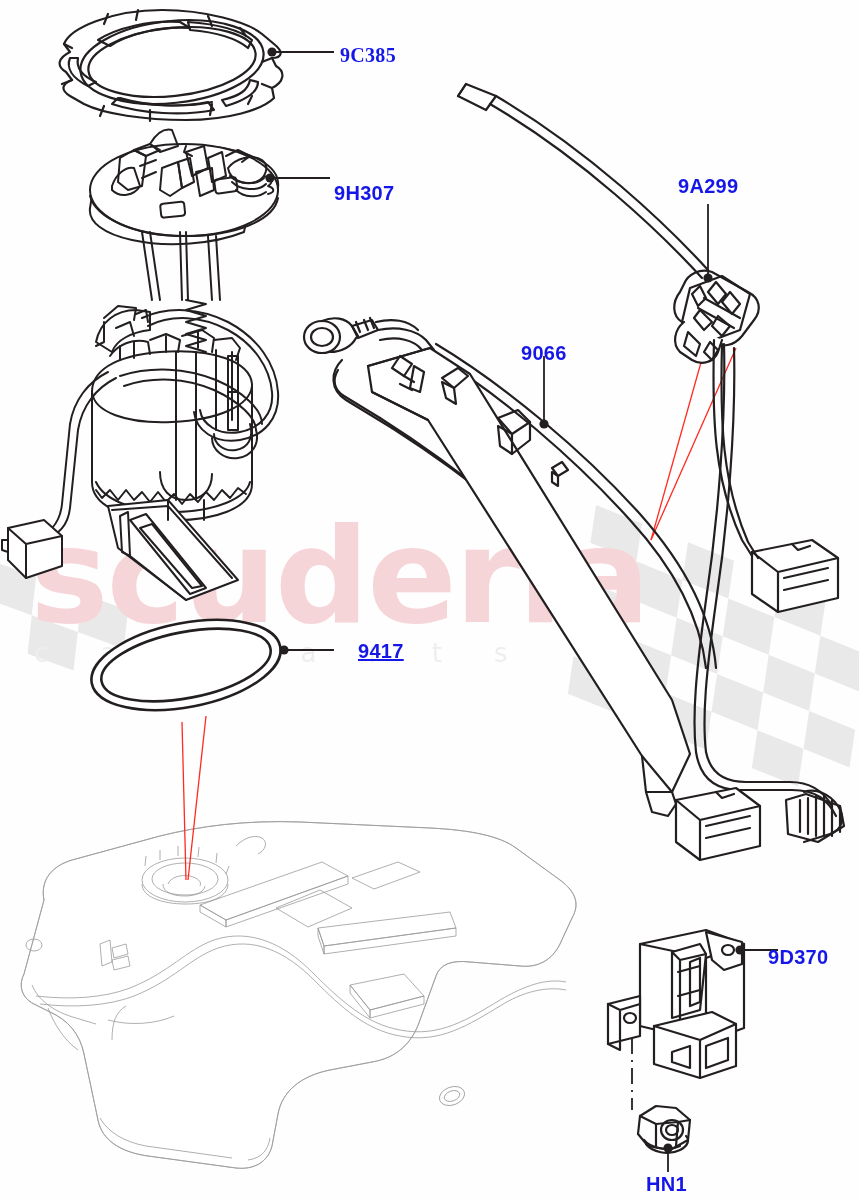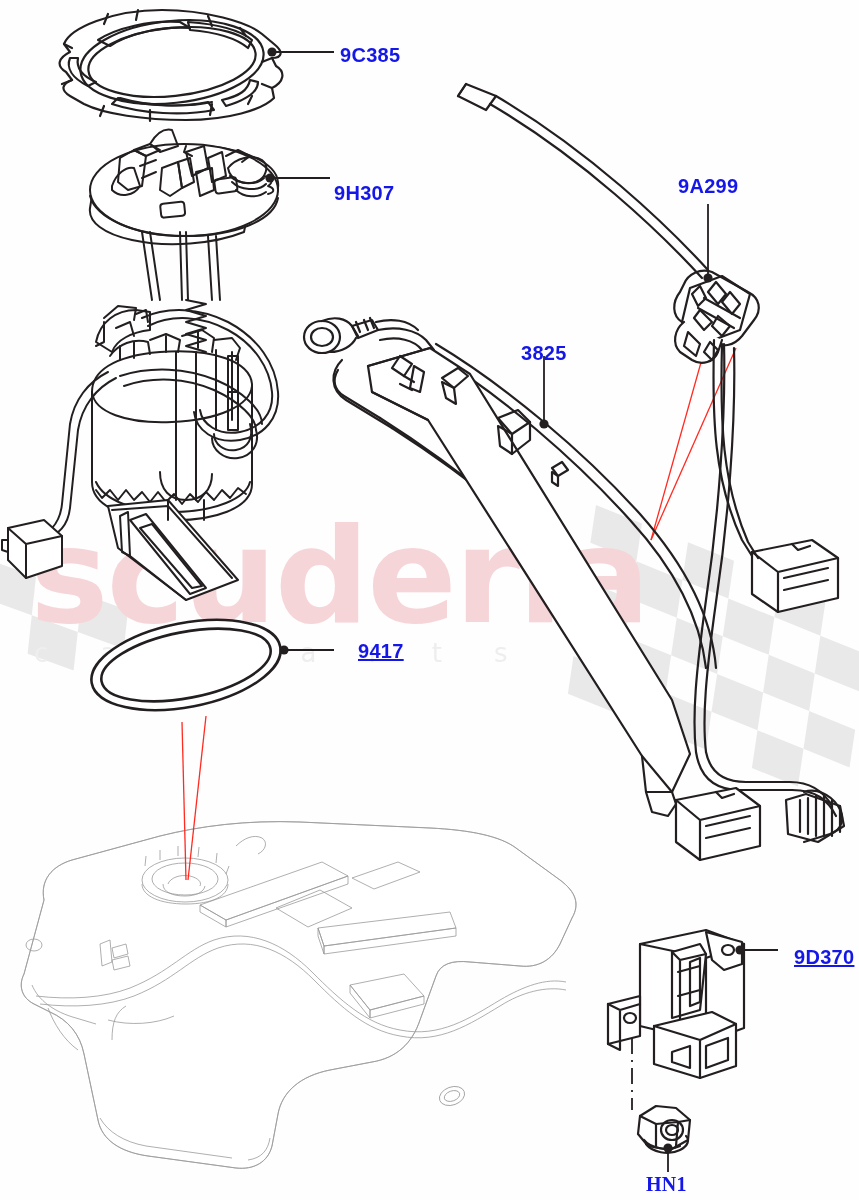--- a/index.html
+++ b/index.html
@@ -424,21 +424,21 @@
       <circle cx="272" cy="52" r="4.6"></circle>
       <circle cx="270" cy="178" r="4.6"></circle>
       <circle cx="708" cy="278" r="4.6"></circle>
       <circle cx="544" cy="424" r="4.6"></circle>
       <circle cx="284" cy="650" r="4.6"></circle>
       <circle cx="740" cy="950" r="4.6"></circle>
       <circle cx="668" cy="1148" r="4.6"></circle>
     </g>
   </svg>
 
-  <div class="label" style="left:340px;top:44px;">9C385</div>
+  <div class="label" style="left:340px;top:44px;font-family:Liberation Serif, serif;">9C385</div>
   <div class="label" style="left:334px;top:182px;">9H307</div>
   <div class="label" style="left:678px;top:175px;">9A299</div>
-  <div class="label" style="left:521px;top:342px;">3825</div>
+  <div class="label" style="left:521px;top:342px;">9066</div>
   <div class="label" style="left:358px;top:640px;text-decoration:underline;">9417</div>
-  <div class="label" style="left:794px;top:946px;text-decoration:underline;">9D370</div>
-  <div class="label" style="left:646px;top:1173px;font-family:Liberation Serif, serif;">HN1</div>
+  <div class="label" style="left:768px;top:946px;">9D370</div>
+  <div class="label" style="left:646px;top:1173px;">HN1</div>
 
 </div>
 
 </body></html>

